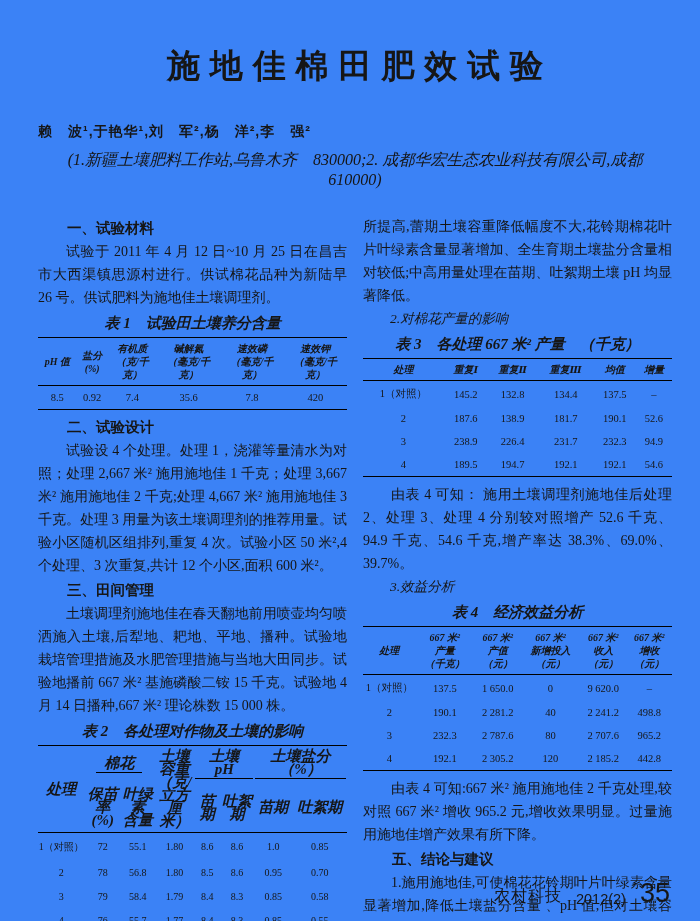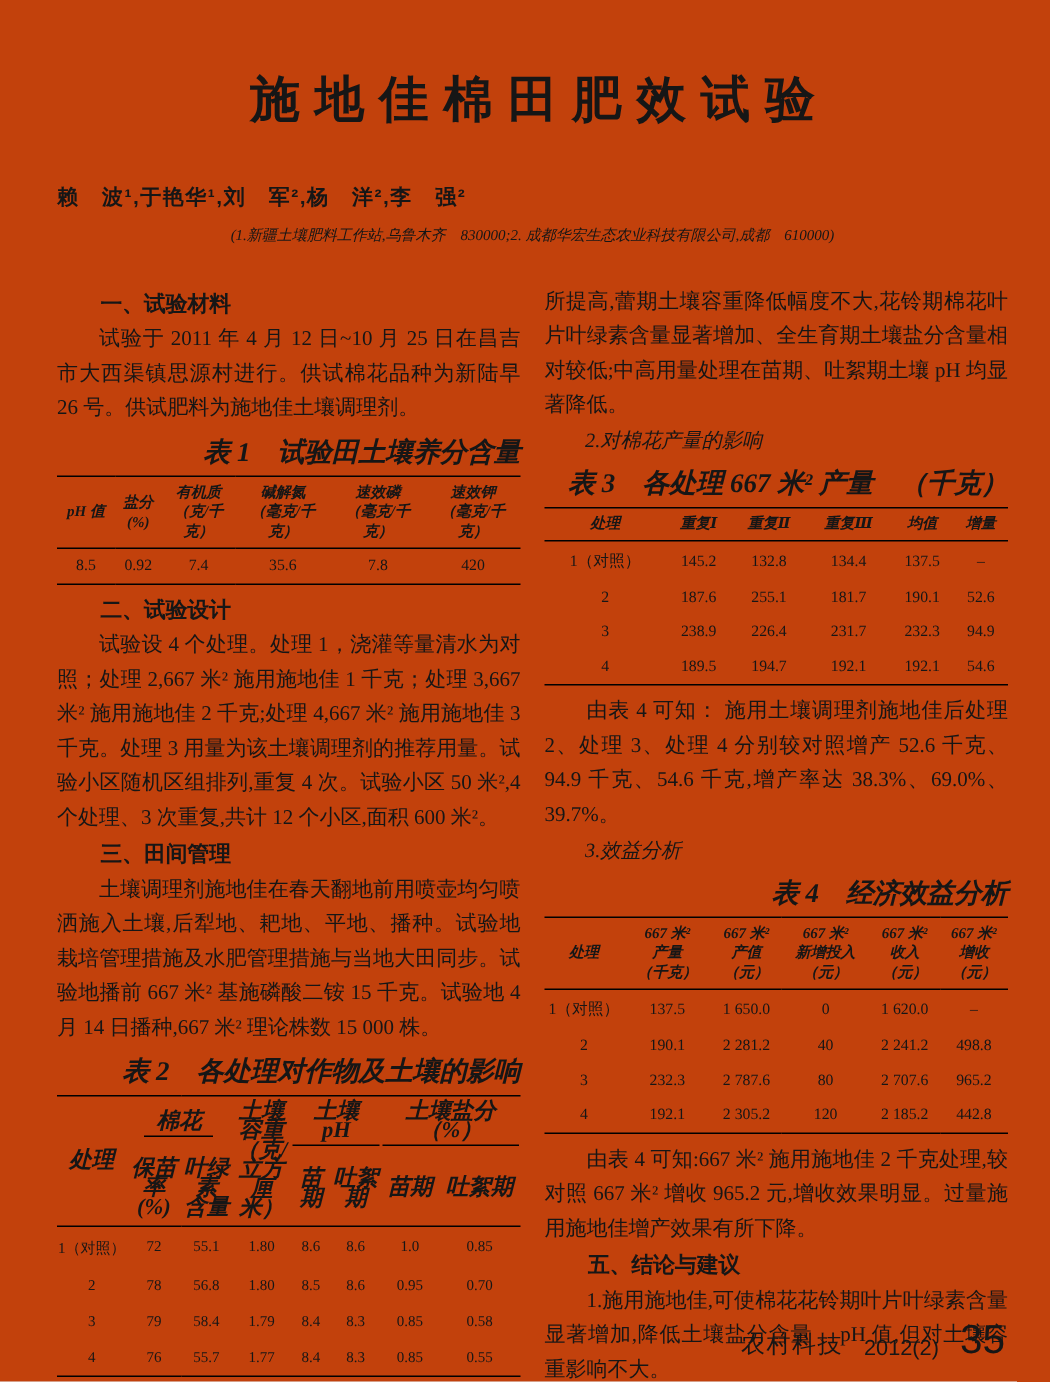--- a/index.html
+++ b/index.html
@@ -2,21 +2,21 @@
 <html><head>
 <meta charset="utf-8">
 <style>
   * { margin: 0; padding: 0; box-sizing: border-box; }
   html, body { background: #e8e8e8; }
   body { font-family: "Liberation Serif", "DejaVu Serif", serif; color: #161616; }
   .page {
     position: relative;
     width: 700px; height: 921px;
     margin: 0 auto;
-    background: #c2410c;
+    background: #3b82f6;
     padding: 44px 28px 0 38px;
     overflow: hidden;
   }
   
   .title {
     text-align: center;
     font-family: "Liberation Sans", "DejaVu Sans", sans-serif;
     font-weight: bold;
     font-size: 33px;
     letter-spacing: 0.30em;
@@ -26,21 +26,21 @@
   .authors {
     font-family: "Liberation Sans", "DejaVu Sans", sans-serif;
     font-weight: bold;
     font-size: 14px;
     letter-spacing: 1px;
     margin-bottom: 9px;
   }
   .affiliation {
     text-align: center;
     font-style: italic;
-    font-size: 10px;
+    font-size: 16px;
     margin-bottom: 26px;
   }
   
   .columns { display: flex; gap: 16px; }
   .col { width: 309px; }
   .heading {
     font-family: "Liberation Sans", "DejaVu Sans", sans-serif;
     font-weight: bold;
     font-size: 14.5px;
     text-indent: 2em;
@@ -55,24 +55,24 @@
     line-height: 23px;
   }
   p.body-text {
     font-size: 14px;
     line-height: 23px;
     text-align: justify;
     text-indent: 2em;
   }
   p.body-text.no-indent { text-indent: 0; }
   .table-caption {
-    text-align: right;
+    text-align: center;
     font-style: italic;
     font-weight: bold;
-    font-size: 18px;
+    font-size: 15px;
     margin: 5px 0 4px 0;
   }
   
   table.sci {
     width: 100%;
     border-collapse: collapse;
     border-top: 1.6px solid #000;
     border-bottom: 1.6px solid #000;
     text-align: center;
     margin-bottom: 6px;
@@ -260,21 +260,21 @@
             <td>1（对照）</td>
             <td>145.2</td>
             <td>132.8</td>
             <td>134.4</td>
             <td>137.5</td>
             <td>–</td>
           </tr>
           <tr>
             <td>2</td>
             <td>187.6</td>
-            <td>255.1</td>
+            <td>138.9</td>
             <td>181.7</td>
             <td>190.1</td>
             <td>52.6</td>
           </tr>
           <tr>
             <td>3</td>
             <td>238.9</td>
             <td>226.4</td>
             <td>231.7</td>
             <td>232.3</td>
@@ -316,21 +316,21 @@
 增收
 （元）</th>
           </tr>
         </thead>
         <tbody>
           <tr>
             <td>1（对照）</td>
             <td>137.5</td>
             <td>1 650.0</td>
             <td>0</td>
-            <td>1 620.0</td>
+            <td>9 620.0</td>
             <td>–</td>
           </tr>
           <tr>
             <td>2</td>
             <td>190.1</td>
             <td>2 281.2</td>
             <td>40</td>
             <td>2 241.2</td>
             <td>498.8</td>
           </tr>

